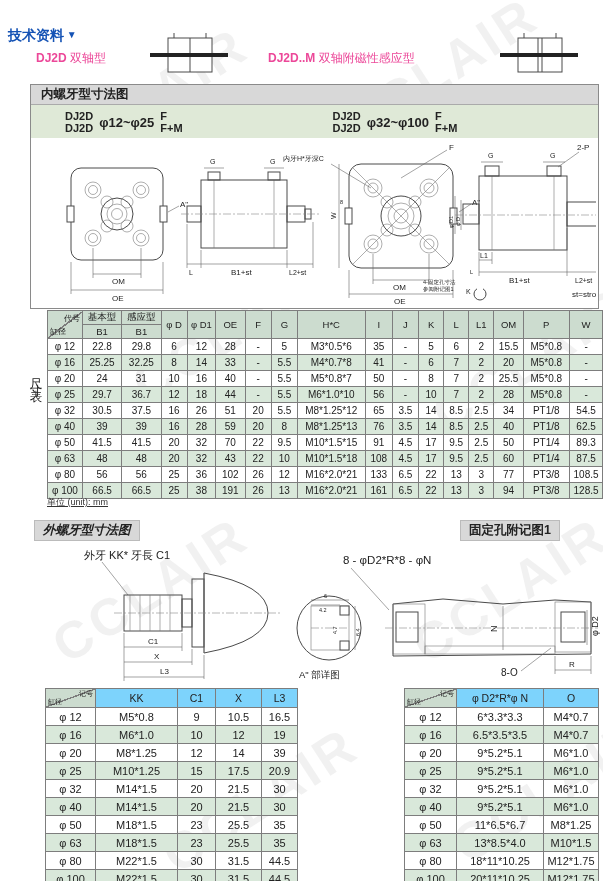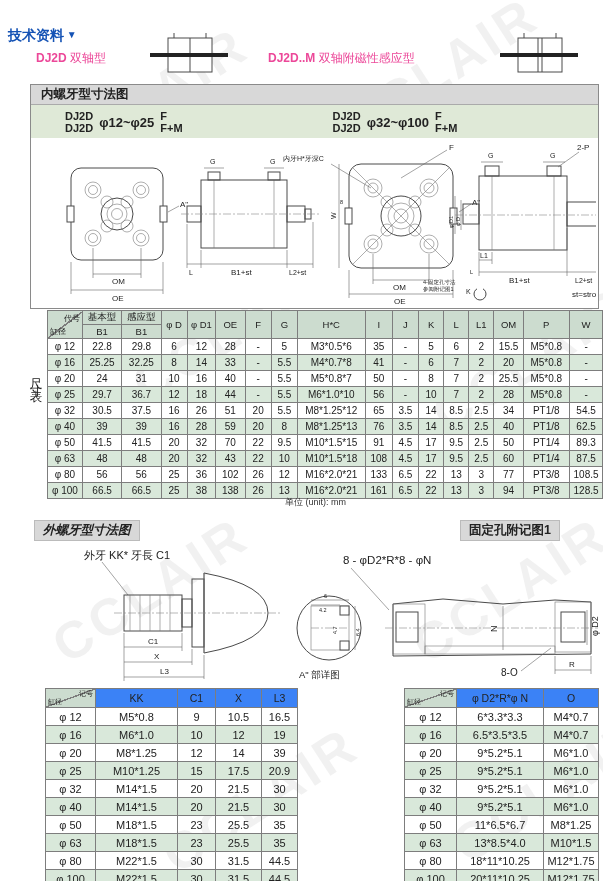--- a/index.html
+++ b/index.html
@@ -36,32 +36,32 @@
   .corner{position:relative;width:100%;height:26px;
     background:linear-gradient(to bottom right,transparent 48%,#7d7d7d 48%,#7d7d7d 52%,transparent 52%),#ccdccf;}
   .corner .ct{position:absolute;top:1px;right:2px;font-size:8px;}
   .corner .cb{position:absolute;bottom:1px;left:2px;font-size:8px;}
   .corner-s{position:relative;width:100%;height:18px;
     background:linear-gradient(to bottom right,transparent 48%,#7d7d7d 48%,#7d7d7d 52%,transparent 52%),#ccdccf;}
   .corner-s .ct{position:absolute;top:0;right:2px;font-size:7px;}
   .corner-s .cb{position:absolute;bottom:0;left:2px;font-size:7px;}
   .side-label{position:absolute;left:27px;top:368px;writing-mode:vertical-rl;
               font-size:12.5px;letter-spacing:6px;color:#222;z-index:2;}
-  .unit-note{position:absolute;left:47px;top:496px;width:537px;text-align:center;font-size:9px;color:#333;z-index:2;}
+  .unit-note{position:absolute;left:47px;top:496px;width:537px;text-align:left;font-size:9px;color:#333;z-index:2;text-decoration:underline;}
   .sub-hd{position:absolute;height:19px;line-height:19px;background:#d8d8d8;border:1px solid #bbb;
           font-size:12.5px;font-weight:bold;padding:0 8px;color:#222;z-index:2;}
   .ext-hd{left:34px;top:520px;font-style:italic;}
   .mnt-hd{left:460px;top:520px;}
   .ext-svg{position:absolute;left:36px;top:545px;z-index:2;}
   .mnt-svg{position:absolute;left:293px;top:548px;z-index:2;}
   .sub-wrap{position:absolute;top:688px;z-index:2;}
   .ext-wrap{left:45px;}
   .mnt-wrap{left:404px;}
   .sub-tbl{font-size:11px;}
-  .sub-tbl thead th{background:#3b82f6;height:18px;font-size:10.5px;}
+  .sub-tbl thead th{background:#7dd3fc;height:18px;font-size:10.5px;}
   .sub-tbl tbody td{height:17px;}
   .sub-tbl tbody tr:nth-child(even){background:#d9e8da;}
   .ext-tbl{width:252px;}
   .mnt-tbl{width:194px;}
   
   .ln{stroke:#4a4a4a;fill:none;stroke-width:1;}
   .fw{stroke:#4a4a4a;fill:#fff;stroke-width:1;}
   .thin{stroke:#777;fill:none;stroke-width:.6;}
   .dim{stroke:#666;fill:none;stroke-width:.6;}
   .cl{stroke:#888;fill:none;stroke-width:.6;stroke-dasharray:8 2 2 2;}
@@ -511,21 +511,21 @@
           <td>PT3/8</td>
           <td>108.5</td>
           <td>13</td>
         </tr>
         <tr>
           <td>φ 100</td>
           <td>66.5</td>
           <td>66.5</td>
           <td>25</td>
           <td>38</td>
-          <td>138</td>
+          <td>191</td>
           <td>26</td>
           <td>13</td>
           <td>M16*2.0*21</td>
           <td>161</td>
           <td>6.5</td>
           <td>22</td>
           <td>13</td>
           <td>3</td>
           <td>94</td>
           <td>PT3/8</td>

